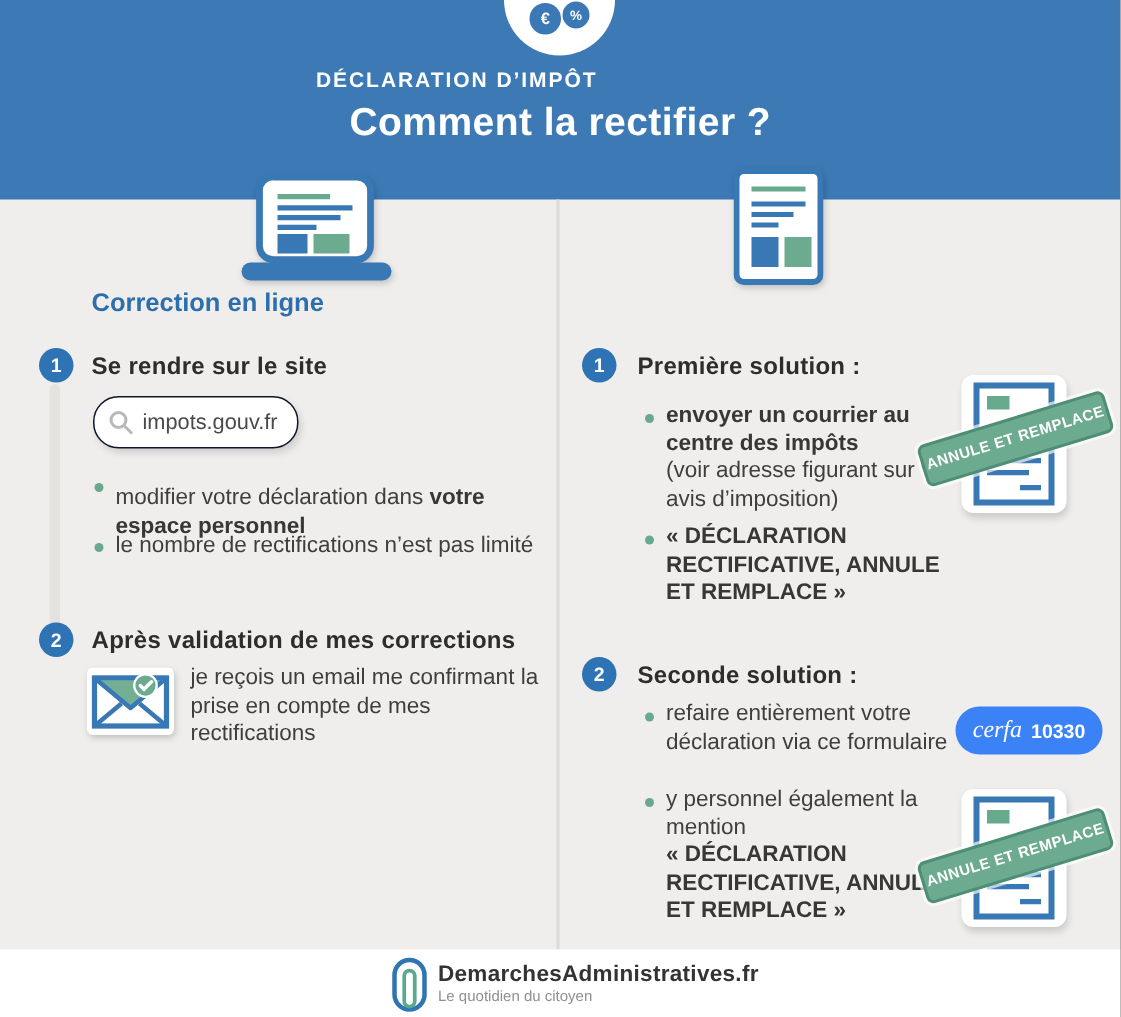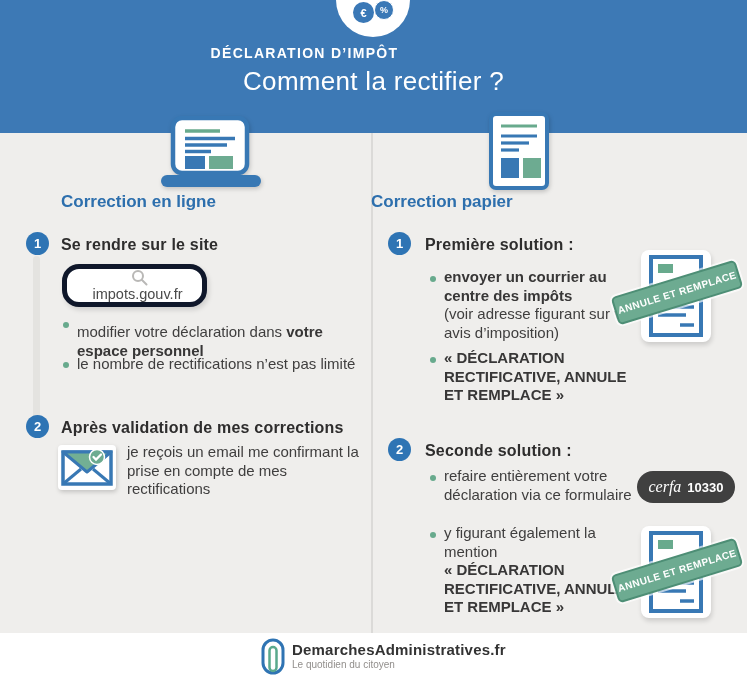--- a/index.html
+++ b/index.html
@@ -11,44 +11,44 @@
   
   .header{position:absolute;left:0;top:0;width:747px;height:133px;background:#3d79b5;}
   .badge{position:absolute;left:336px;top:-37px;width:74px;height:74px;border-radius:50%;background:#fff;}
   .badge-euro{position:absolute;left:353px;top:2px;width:21px;height:21px;border-radius:50%;
     background:#3a78b6;color:#fff;font-size:11px;font-weight:bold;display:flex;align-items:center;justify-content:center;z-index:3;}
   .badge-pct{position:absolute;left:374px;top:0px;width:18px;height:18px;border-radius:50%;
     background:#3a78b6;border:1.5px solid #fff;color:#fff;font-size:9px;font-weight:bold;display:flex;align-items:center;justify-content:center;z-index:2;}
   .kicker{position:absolute;left:0;top:45px;width:609px;text-align:center;color:#fff;
     font-size:14px;font-weight:bold;letter-spacing:1.3px;}
   .big-title{position:absolute;left:0;top:66px;width:747px;text-align:center;color:#fff;
-    font-size:26px;font-weight:normal;letter-spacing:.3px;}
+    font-size:26px;font-weight:bold;letter-spacing:.3px;}
   
   .vdivider{position:absolute;left:371px;top:133px;width:2px;height:500px;background:#dbdad8;}
   .col-title{position:absolute;width:300px;color:#2d6fad;font-size:17px;font-weight:bold;white-space:nowrap;}
   .num-circle{position:absolute;width:23px;height:23px;border-radius:50%;background:#2e74b4;color:#fff;
     font-size:13px;font-weight:bold;display:flex;align-items:center;justify-content:center;}
   .step-heading{position:absolute;color:#2e2d2d;font-size:16px;font-weight:bold;white-space:nowrap;letter-spacing:.2px;}
   .connector{position:absolute;left:33px;top:256px;width:7px;height:162px;background:#e4e3e0;border-radius:4px;}
   .body-text{position:absolute;color:#3f3e3e;font-size:15px;line-height:1.24;}
   .body-text b{color:#383737;}
   .bullet-dot{position:absolute;width:6px;height:6px;border-radius:50%;background:#68aa8d;}
   .block{display:block;}
   
   .search-pill{position:absolute;left:62px;top:264px;width:135px;height:33px;background:#fff;border-radius:17px;
-    border:5px solid #0f172a;box-shadow:2px 3px 5px rgba(0,0,0,.13);display:flex;align-items:center;flex-direction:column;}
+    border:1px solid #0f172a;box-shadow:2px 3px 5px rgba(0,0,0,.13);display:flex;align-items:center;}
   .search-pill svg{margin-left:9px;}
   .search-pill .sv{margin-left:6px;font-size:14.5px;color:#4a4a4a;}
   
   .icon-abs{position:absolute;}
   .doccard{position:absolute;width:70px;height:92px;background:#fff;border-radius:8px;box-shadow:1px 3px 5px rgba(0,0,0,.15);}
   .stamp{position:absolute;width:126px;height:25px;background:#6dab91;border:2px solid #4d8e75;border-radius:5px;
     color:#fff;font-weight:bold;font-size:10px;letter-spacing:.4px;display:flex;align-items:center;justify-content:center;
     transform:rotate(-17deg);box-shadow:0 0 0 2px rgba(255,255,255,.65);white-space:nowrap;}
-  .cerfa-pill{position:absolute;left:637px;top:471px;width:98px;height:32px;background:#404040;border-radius:17px;
+  .cerfa-pill{position:absolute;left:637px;top:471px;width:98px;height:32px;background:#3b82f6;border-radius:17px;
     color:#fff;display:flex;align-items:center;justify-content:center;gap:6px;}
   .cerfa-name{font-family:"Liberation Serif","DejaVu Serif",serif;font-style:italic;font-size:16px;}
   .cerfa-num{font-size:13px;font-weight:bold;text-align:center;}
   
   .footer{position:absolute;left:0;top:633px;width:747px;height:45px;background:#fff;}
   .brand{position:absolute;left:292px;top:641px;font-size:15px;font-weight:bold;color:#333;letter-spacing:.2px;}
   .tagline{position:absolute;left:292px;top:659px;font-size:10px;color:#928f8c;}
 </style>
 </head>
 <body>
@@ -117,21 +117,20 @@
     <svg width="60" height="78" viewBox="0 0 60 78" style="filter:drop-shadow(1px 2px 2px rgba(0,0,0,.18));">
       <rect x="2" y="2" width="56" height="74" rx="5" fill="#fff" stroke="#3878b4" stroke-width="4"></rect>
       <line x1="12" y1="14" x2="48" y2="14" stroke="#68aa8d" stroke-width="3.2"></line>
       <line x1="12" y1="24" x2="48" y2="24" stroke="#3878b4" stroke-width="3.2"></line>
       <line x1="12" y1="31" x2="40" y2="31" stroke="#3878b4" stroke-width="3.2"></line>
       <line x1="12" y1="38" x2="30" y2="38" stroke="#3878b4" stroke-width="3.2"></line>
       <rect x="12" y="46" width="18" height="20" fill="#3878b4"></rect>
       <rect x="34" y="46" width="18" height="20" fill="#6dab91"></rect>
     </svg>
   </div>
-  <div class="col-title" style="left:371px;top:192px;">Correction papier</div>
 
   <div class="num-circle" style="left:388px;top:232px;">1</div>
   <div class="step-heading" style="left:425px;top:236px;">Première solution :</div>
 
   <div class="bullet-dot" style="left:430px;top:276px;"></div>
   <div class="body-text" style="left:444px;top:268px;width:205px;">
     <b class="block">envoyer un courrier au centre des impôts</b>
     <span class="block">(voir adresse figurant sur votre avis d’imposition)</span>
   </div>
 
@@ -157,21 +156,21 @@
   <div class="bullet-dot" style="left:430px;top:475px;"></div>
   <div class="body-text" style="left:444px;top:467px;width:195px;">refaire entièrement votre déclaration via ce formulaire</div>
 
   <div class="cerfa-pill">
     <span class="cerfa-name">cerfa</span>
     <span class="cerfa-num">10330</span>
   </div>
 
   <div class="bullet-dot" style="left:430px;top:532px;"></div>
   <div class="body-text" style="left:444px;top:524px;width:195px;">
-    <span class="block">y figurant également la mention</span>
+    <span class="block">y personnel également la mention</span>
     <b class="block">« DÉCLARATION RECTIFICATIVE, ANNULE ET REMPLACE »</b>
   </div>
 
   <div class="doccard" style="left:641px;top:526px;">
     <svg width="70" height="92" viewBox="0 0 70 92">
       <rect x="10" y="7" width="50" height="78" fill="#fff" stroke="#3878b4" stroke-width="4"></rect>
       <rect x="17" y="14" width="15" height="9" fill="#68aa8d"></rect>
       <line x1="17" y1="57" x2="53" y2="57" stroke="#3878b4" stroke-width="3.5"></line>
       <line x1="17" y1="65" x2="45" y2="65" stroke="#3878b4" stroke-width="3.5"></line>
       <line x1="39" y1="75" x2="53" y2="75" stroke="#3878b4" stroke-width="3.5"></line>

